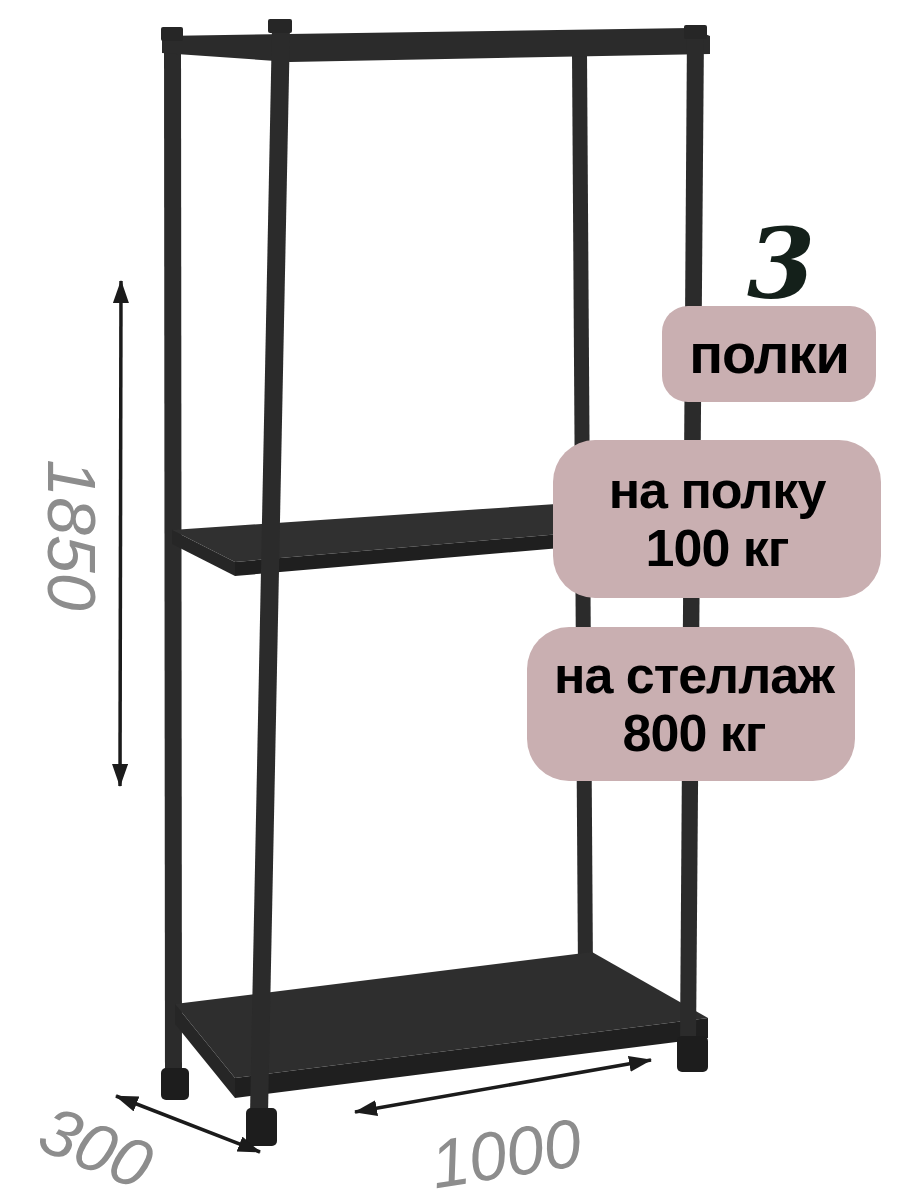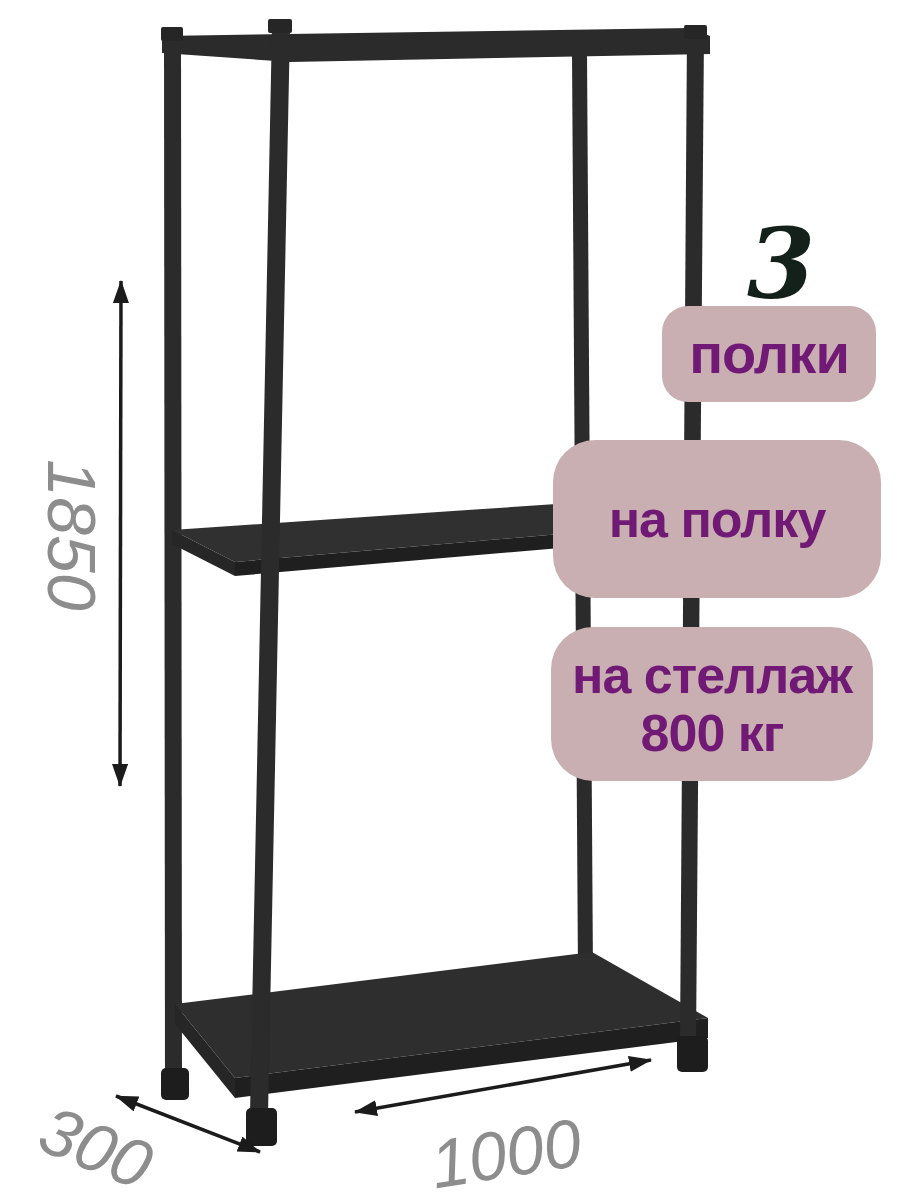--- a/index.html
+++ b/index.html
@@ -12,21 +12,21 @@
     font-family: "Liberation Sans", sans-serif;
   }
   .rack-svg {
     position: absolute;
     left: 0; top: 0;
     width: 900px; height: 1200px;
   }
   .badge {
     position: absolute;
     background: #c9afb1;
-    color: #701a75;
+    color: #000000;
     font-weight: bold;
     display: flex;
     flex-direction: column;
     align-items: center;
     justify-content: center;
     text-align: center;
     line-height: 1.12;
     letter-spacing: -1px;
     white-space: nowrap;
   }
@@ -36,24 +36,25 @@
     border-radius: 26px;
     font-size: 56px;
   }
   .badge-shelf-load {
     left: 553px; top: 440px;
     width: 328px; height: 158px;
     border-radius: 42px;
     font-size: 52px;
   }
   .badge-rack-load {
-    left: 551px; top: 627px;
+    left: 527px; top: 627px;
     width: 322px; height: 154px;
     border-radius: 42px;
     font-size: 52px;
+    padding-left: 6px;
   }
   .shelf-count-number {
     position: absolute;
     left: 781px; top: 263px;
     transform: translate(-50%, -50%);
     font-family: "DejaVu Serif", serif;
     font-style: italic;
     font-weight: bold;
     font-size: 98px;
     color: #14201a;
@@ -120,20 +121,21 @@
   </svg>
 
   <div class="shelf-count-number">3</div>
 
   <div class="badge badge-shelf-count">
     <span>полки</span>
   </div>
 
   <div class="badge badge-shelf-load">
     <span>на полку</span>
+    <span>100 кг</span>
   </div>
 
   <div class="badge badge-rack-load">
     <span>на стеллаж</span>
     <span>800 кг</span>
   </div>
 
   <div class="dim dim-height">1850</div>
   <div class="dim dim-depth">300</div>
   <div class="dim dim-width">1000</div>

